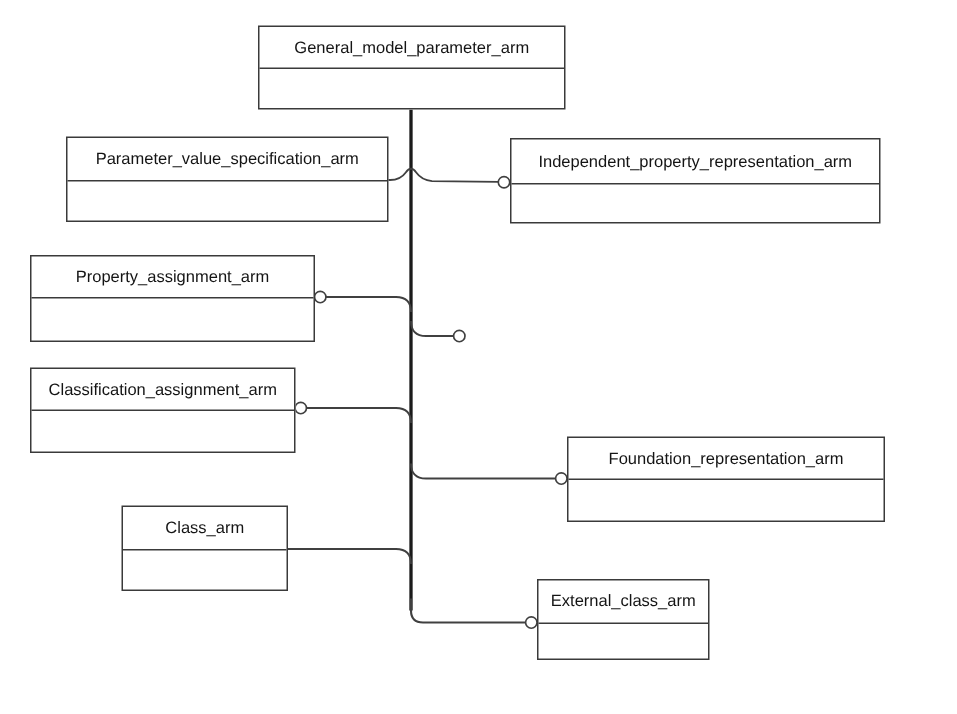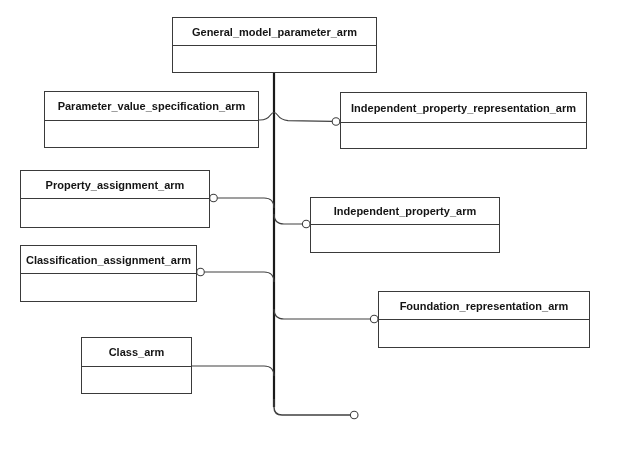--- a/index.html
+++ b/index.html
@@ -2,21 +2,20 @@
 <html><head>
 <meta charset="utf-8">
 <style>
   html,body{margin:0;padding:0;background:#ffffff;}
   .canvas{
     position:relative;
     width:638px;height:476px;
     background:#ffffff;
     font-family:"Liberation Sans",sans-serif;
     overflow:hidden;
-    font-weight:bold;
   }
   svg.connectors{position:absolute;left:0;top:0;width:638px;height:476px;}
   .entity{
     position:absolute;
     background:#ffffff;
     border:1px solid #3a3a3a;
     box-sizing:border-box;
     display:flex;flex-direction:column;
   }
   .entity .title{
@@ -94,34 +93,34 @@
   <div class="entity b-propassign">
     <div class="title">Property_assignment_arm</div>
     <div class="body"></div>
   </div>
 
   <div class="entity b-indproprep">
     <div class="title">Independent_property_representation_arm</div>
     <div class="body"></div>
   </div>
 
-  <div class="entity b-indprop">
-    <div class="title">Independent_property_arm</div>
-    <div class="body"></div>
-  </div>
 
   <div class="entity b-classassign">
     <div class="title">Classification_assignment_arm</div>
     <div class="body"></div>
   </div>
 
   <div class="entity b-foundation">
     <div class="title">Foundation_representation_arm</div>
     <div class="body"></div>
   </div>
 
   <div class="entity b-classarm">
     <div class="title">Class_arm</div>
     <div class="body"></div>
   </div>
 
+  <div class="entity b-external">
+    <div class="title">External_class_arm</div>
+    <div class="body"></div>
+  </div>
 
 </div>
 
 </body></html>

